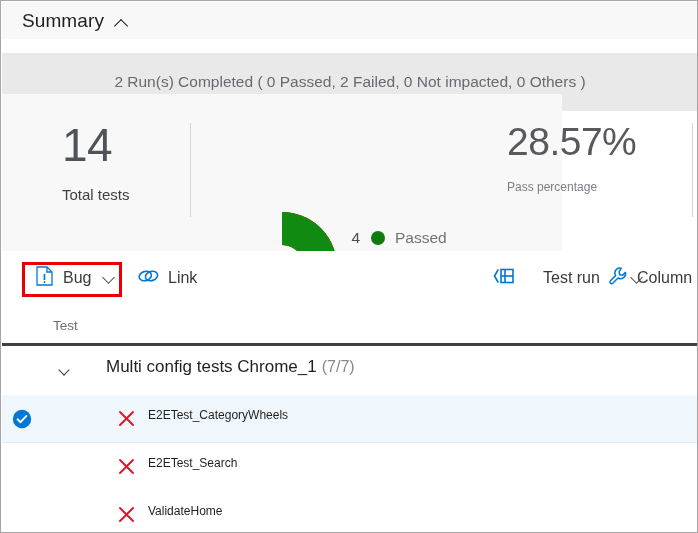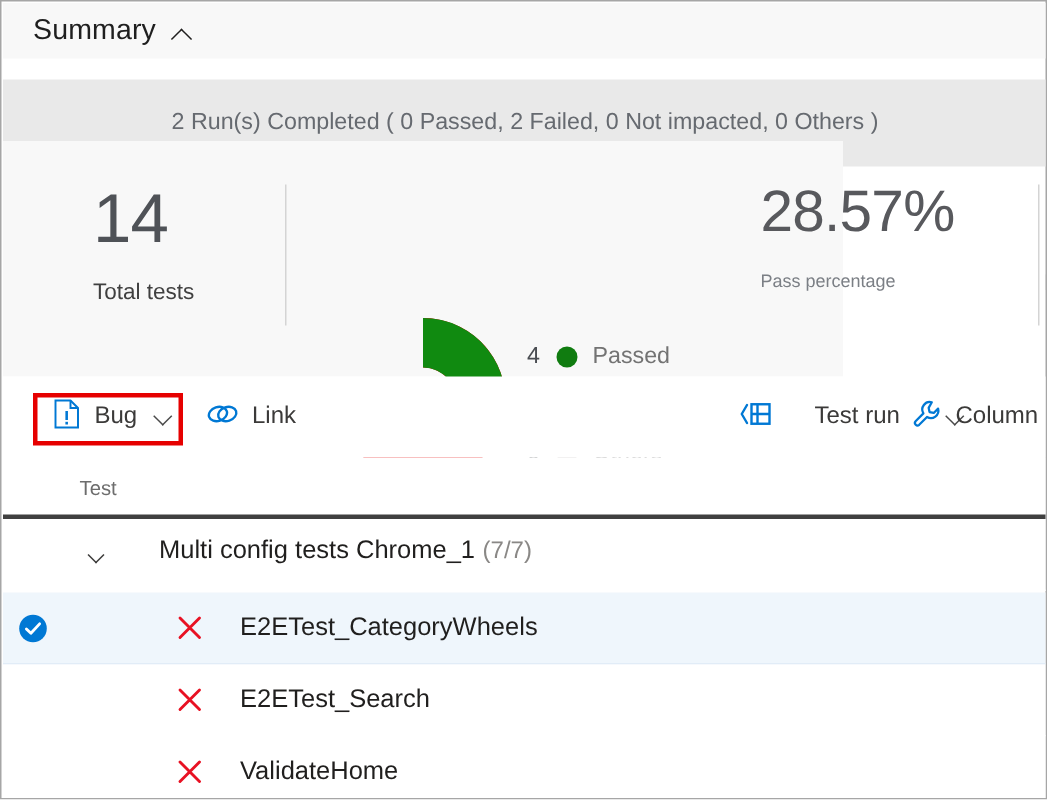--- a/index.html
+++ b/index.html
@@ -332,23 +332,23 @@
   }
   .row-x-icon {
     position: absolute;
     left: 115px;
     top: 14px;
     width: 19px;
     height: 19px;
   }
   .row-test-name {
     position: absolute;
-    left: 158px;
+    left: 146px;
     top: 13px;
-    font-size: 17px;
+    font-size: 12px;
     color: #201f1e;
     white-space: nowrap;
   }
 </style>
 </head>
 <body>
 
 <div id="app">
 
   <div class="summary-header">

